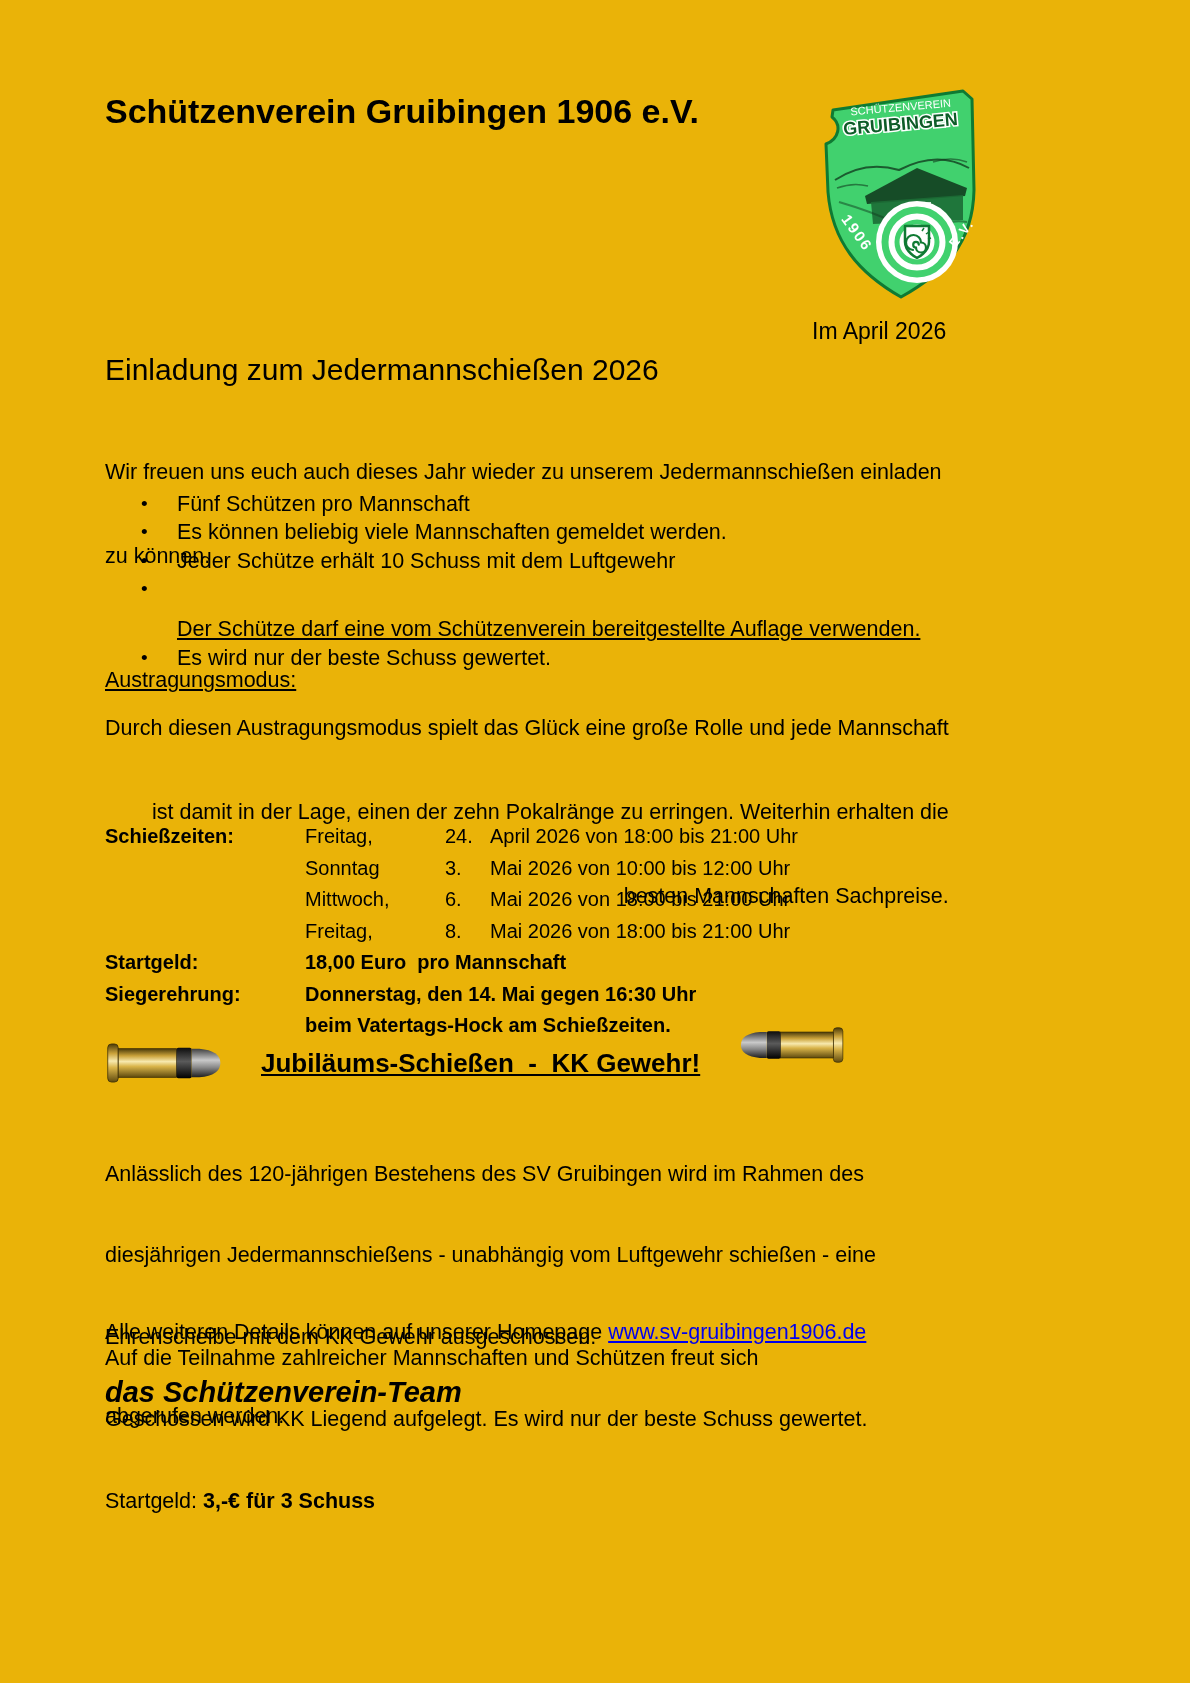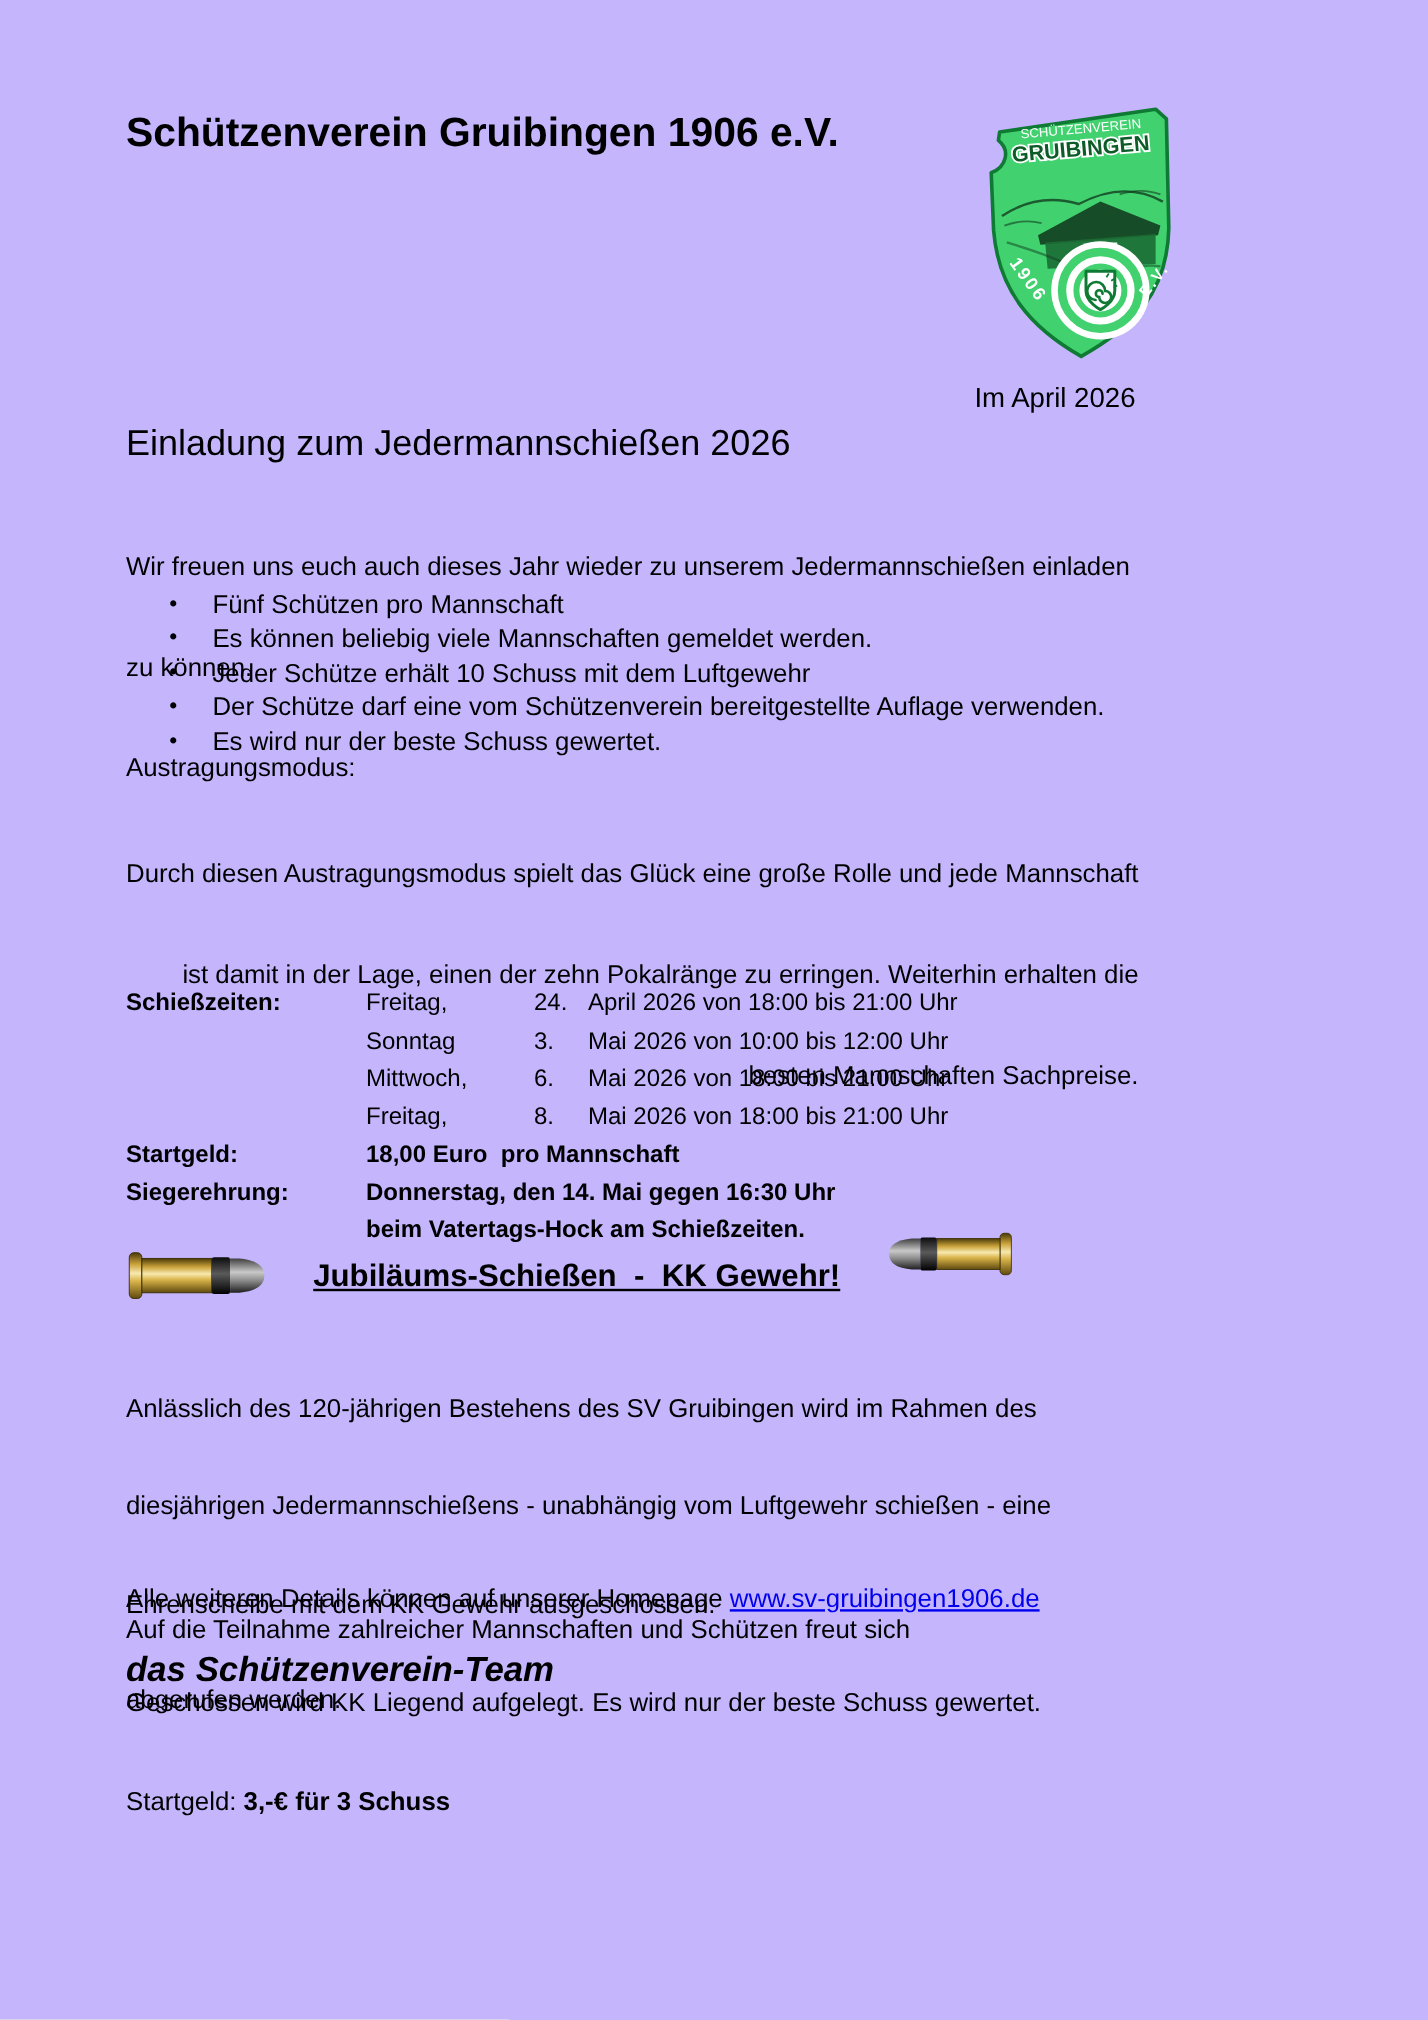--- a/index.html
+++ b/index.html
@@ -1,35 +1,35 @@
 <!DOCTYPE html>
 <html><head>
 <meta charset="utf-8">
 <style>
   html,body{margin:0;padding:0;background:#e8e8e8;}
   .page{
     position:relative;
     width:1190px;height:1683px;
     margin:0 auto;
-    background:#c4b5fd;
+    background:#eab308;
     font-family:"Liberation Sans", sans-serif;
     color:#000;
     overflow:hidden;
   }
   .abs{position:absolute;}
   .doc-title{
     left:105px;top:92px;
     font-size:34px;font-weight:bold;letter-spacing:0px;
   }
   .logo-box{left:813px;top:84px;width:172px;height:220px;}
   .date-note{left:812px;top:318px;font-size:23px;}
   .main-heading{left:105px;top:353px;font-size:30px;font-weight:normal;}
   .body-txt{font-size:21.5px;line-height:28px;white-space:pre-wrap;}
   .intro{left:105px;top:402px;}
-  .u{}
+  .u{text-decoration:underline;margin-top:40px;}
   .bullets{left:105px;top:490px;font-size:21.5px;line-height:28.4px;}
   .bullet-item{display:flex;}
   .bullet-marker{width:36px;padding-left:36px;flex:0 0 auto;font-size:19px;}
   .para2{left:105px;top:658px;text-align:right;}
   .schedule{
     left:105px;top:821px;
     display:grid;grid-template-columns:200px 140px auto;
     font-size:20px;line-height:31.5px;white-space:pre-wrap;
   }
   .s-label{font-weight:bold;}

